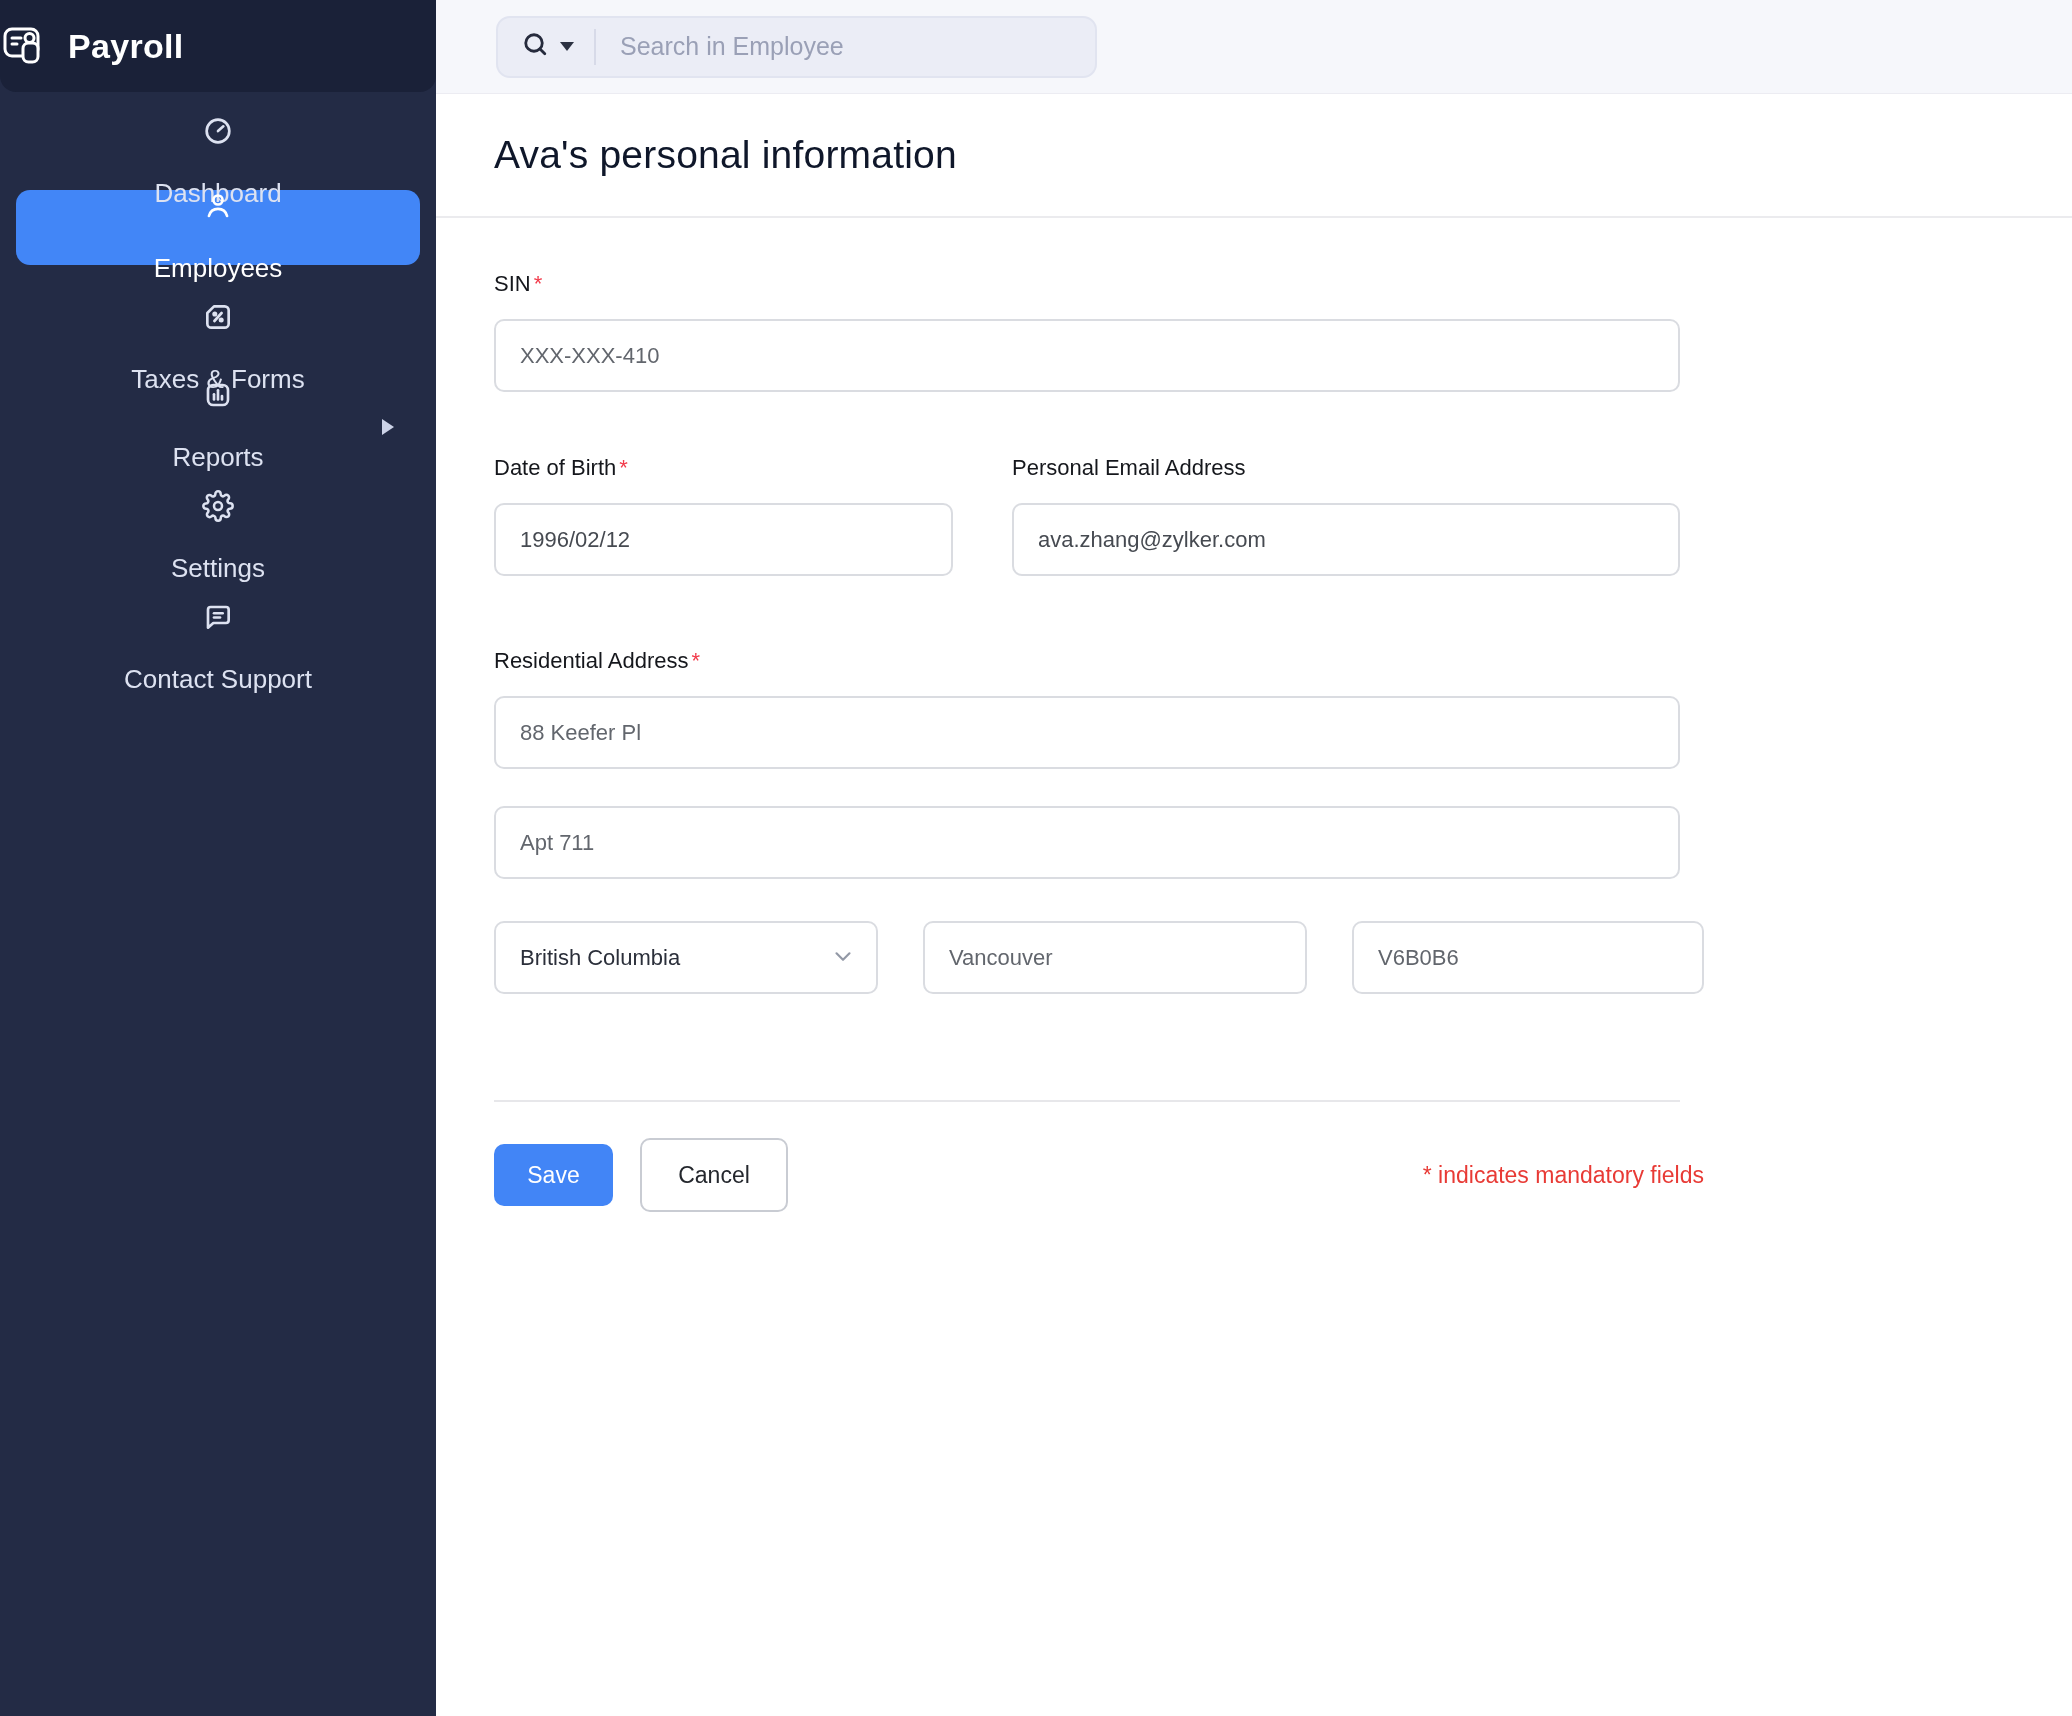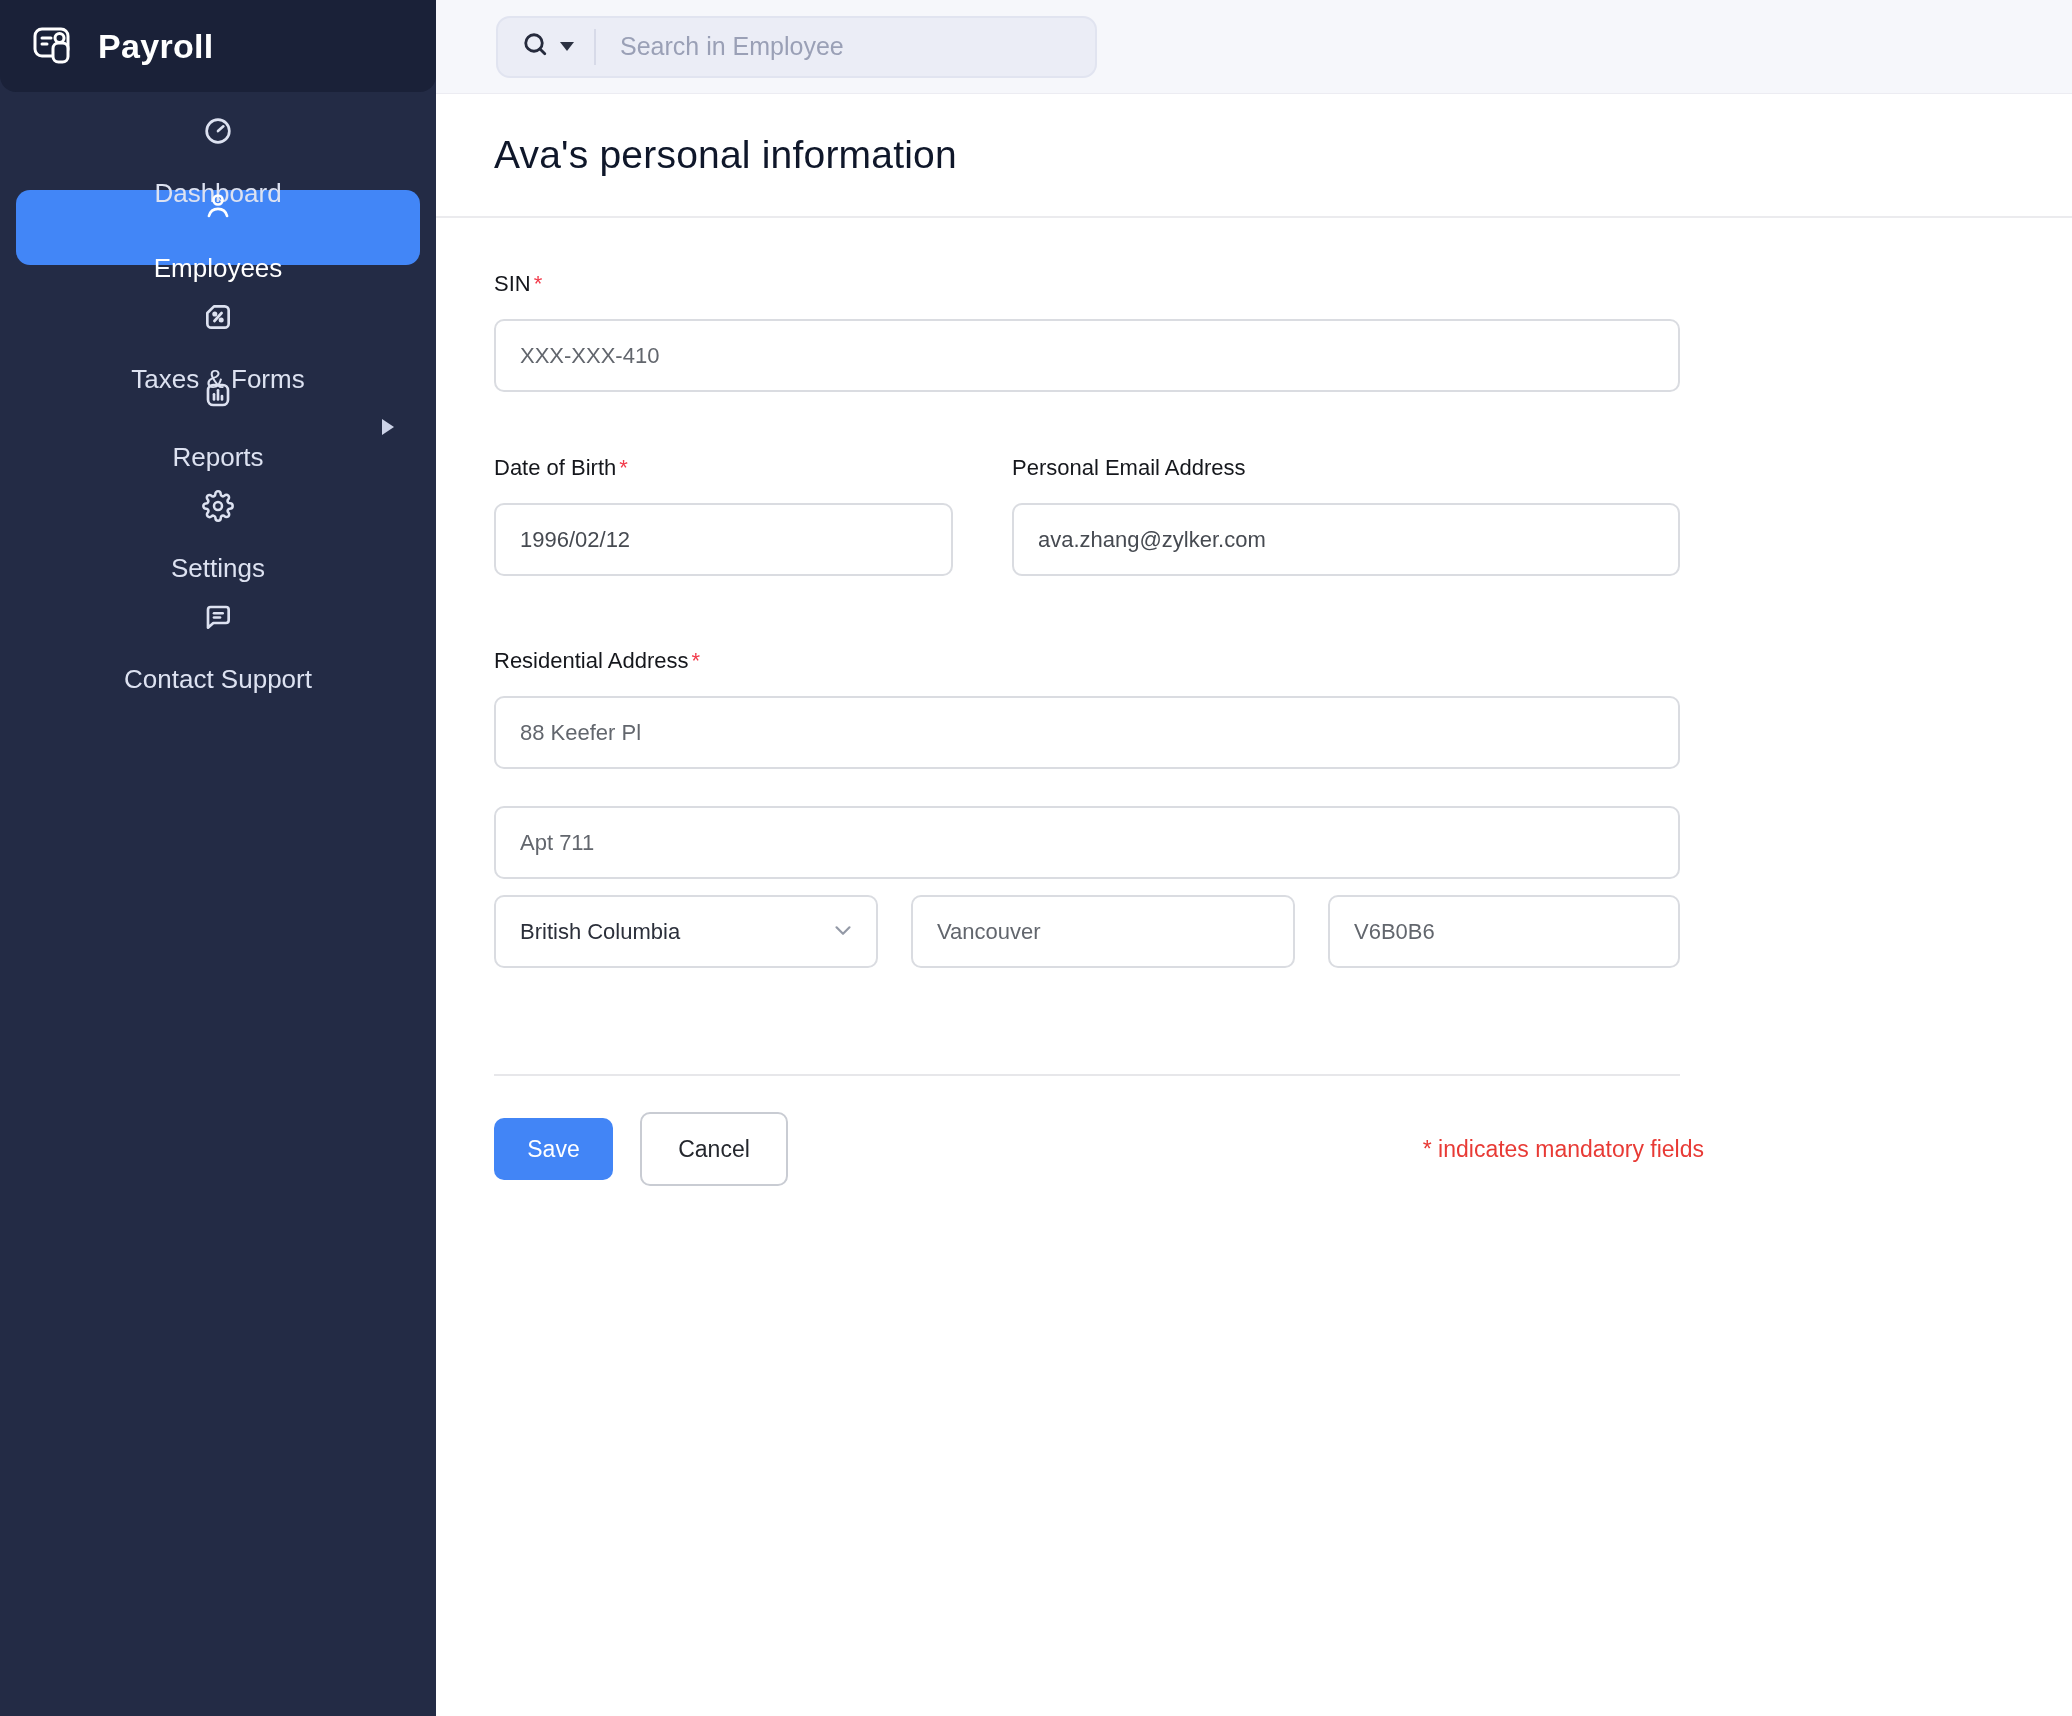--- a/index.html
+++ b/index.html
@@ -14,21 +14,21 @@
   
   .sidebar {
     width:436px; flex:none; height:100%;
     background:#232b45;
     color:#dde2f1;
   }
   .logo-band {
     height:92px; background:#1a2138;
     border-radius:0 0 16px 16px;
     display:flex; align-items:center;
-    padding-left:30px; gap:20px;text-align:right;
+    gap:20px;text-align:right;
   }
   .logo-text { font-size:34px; font-weight:700; color:#ffffff; letter-spacing:.3px; }
   .nav { padding-top:23px; }
   .nav-item {
     height:75px; margin:0 16px; border-radius:14px;
     display:flex; align-items:center; gap:24px;
     padding:0 26px; cursor:pointer;
     font-size:26px; font-weight:500; color:#dde2f1;flex-direction:column;
   }
   .nav-item.active { background:#4286f7; color:#ffffff; }
@@ -87,21 +87,21 @@
     background:#fff; padding:0 24px; outline:none;
     font-family:"Liberation Sans", sans-serif; font-size:22px;
   }
   .val-grey { color:#62666d; }
   .val-dark { color:#464a51; }
 
   .sec-sin { margin-top:53px; }
   .row-two { margin-top:63px; display:grid; grid-template-columns:459px 668px; column-gap:59px; }
   .sec-addr-label { margin-top:72px; }
   .addr2 { margin-top:37px; }
-  .row-three { margin-top:16px; display:grid; grid-template-columns:384px 384px 352px; column-gap:33px; }
+  .row-three { margin-top:42px; display:grid; grid-template-columns:384px 384px 352px; column-gap:45px; }
 
   .select {
     height:73px; border:2px solid #dadce1; border-radius:10px; background:#fff;
     display:flex; align-items:center; justify-content:space-between;
     padding:0 20px 0 24px; cursor:pointer;
   }
   .select-value { font-size:22px; color:#2b2f3a; }
 
   .form-divider { border:none; border-top:2px solid #e7e7ea; margin-top:106px; width:1186px; }
 

